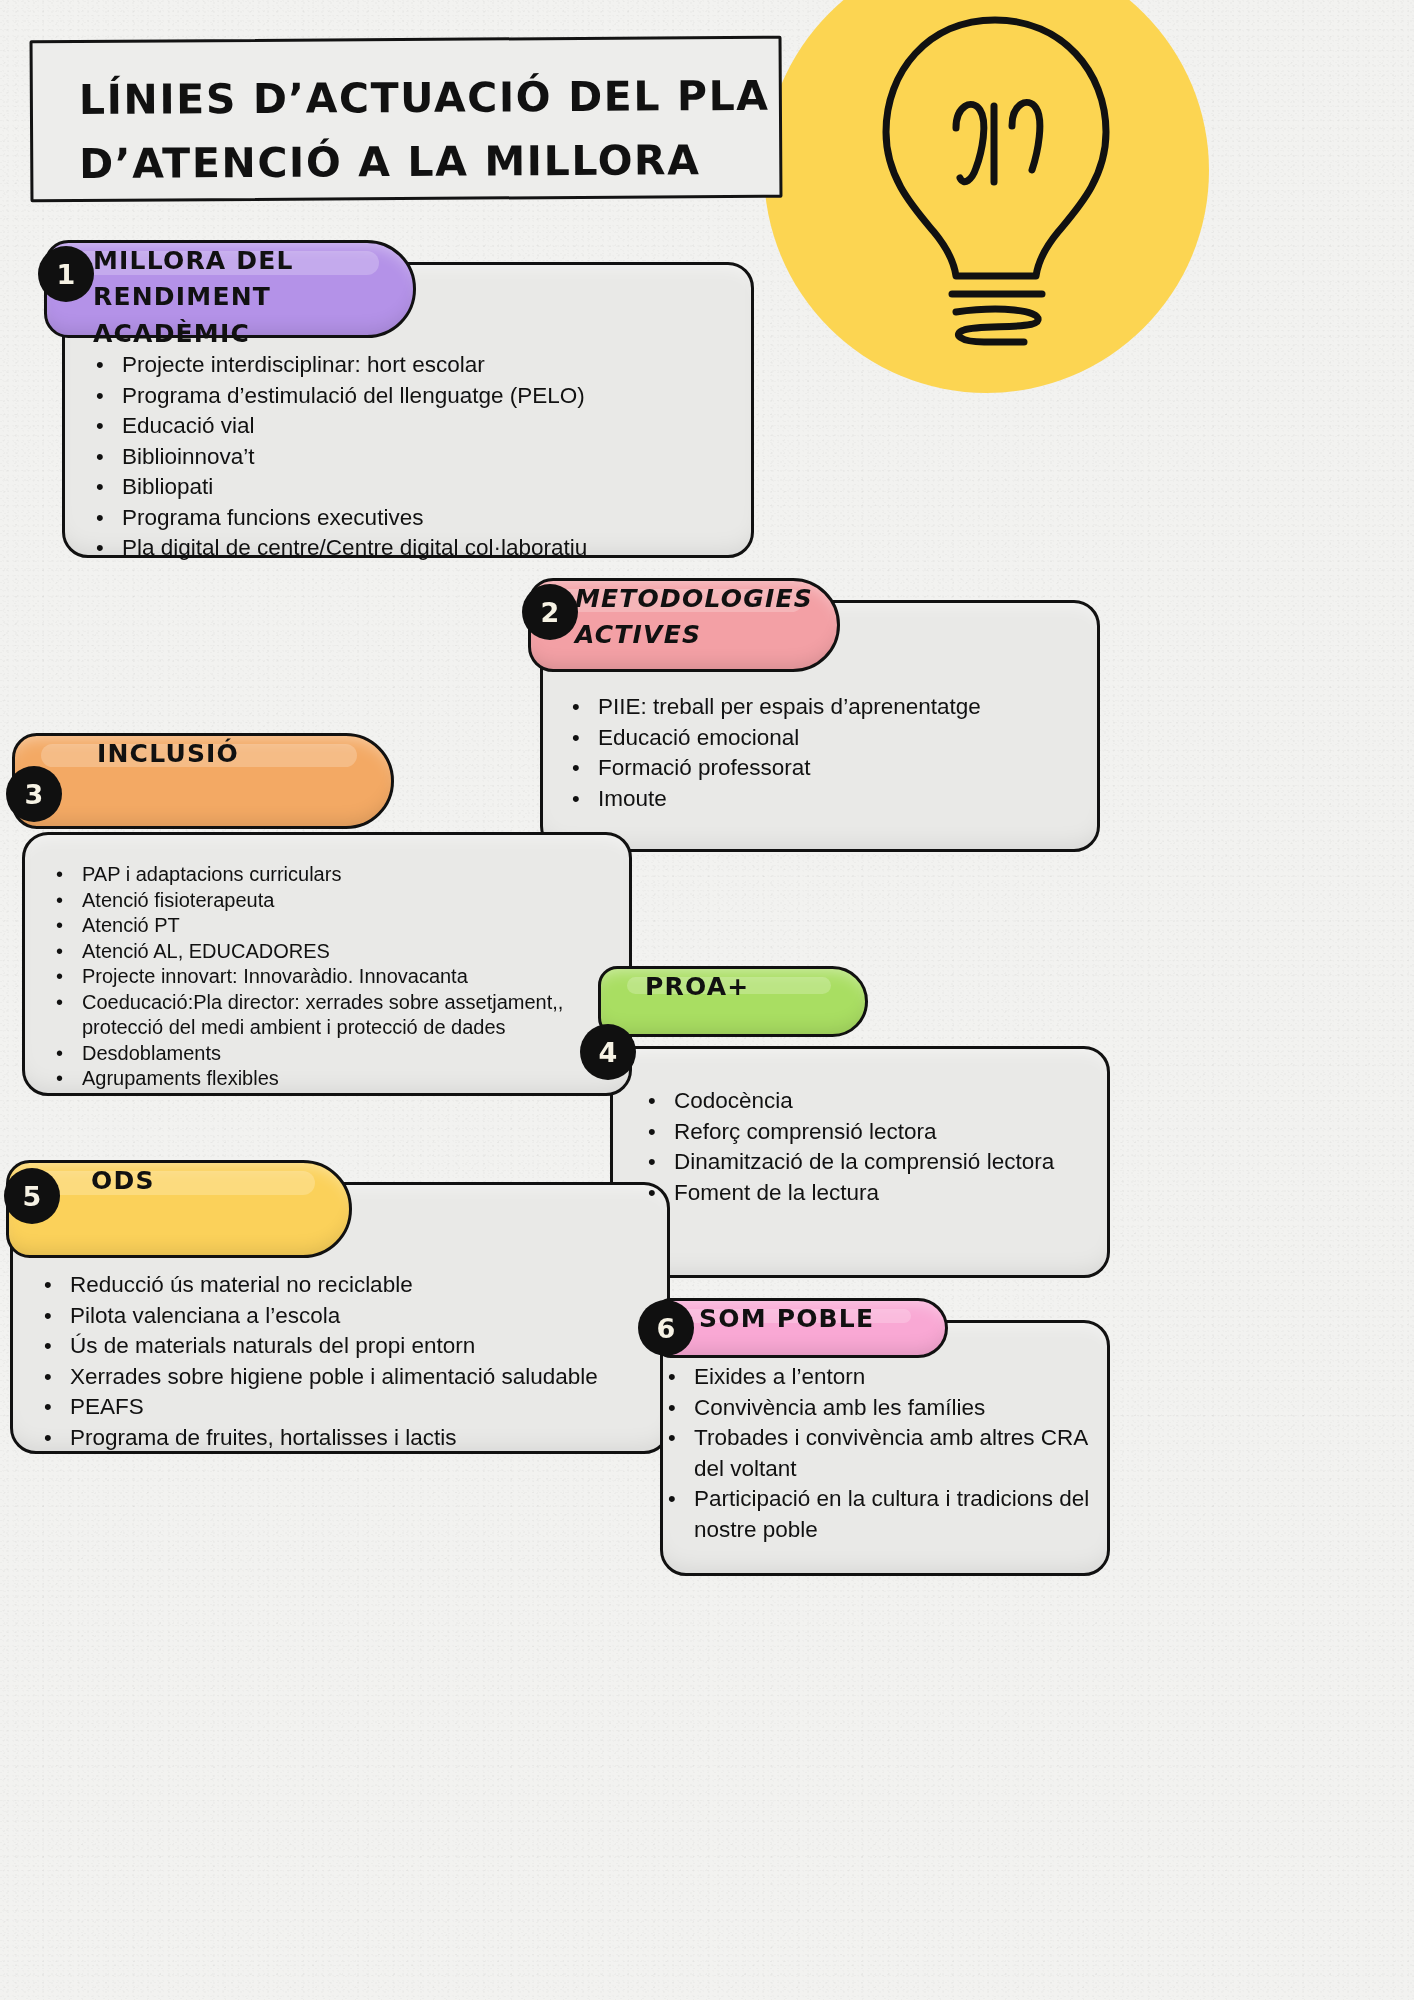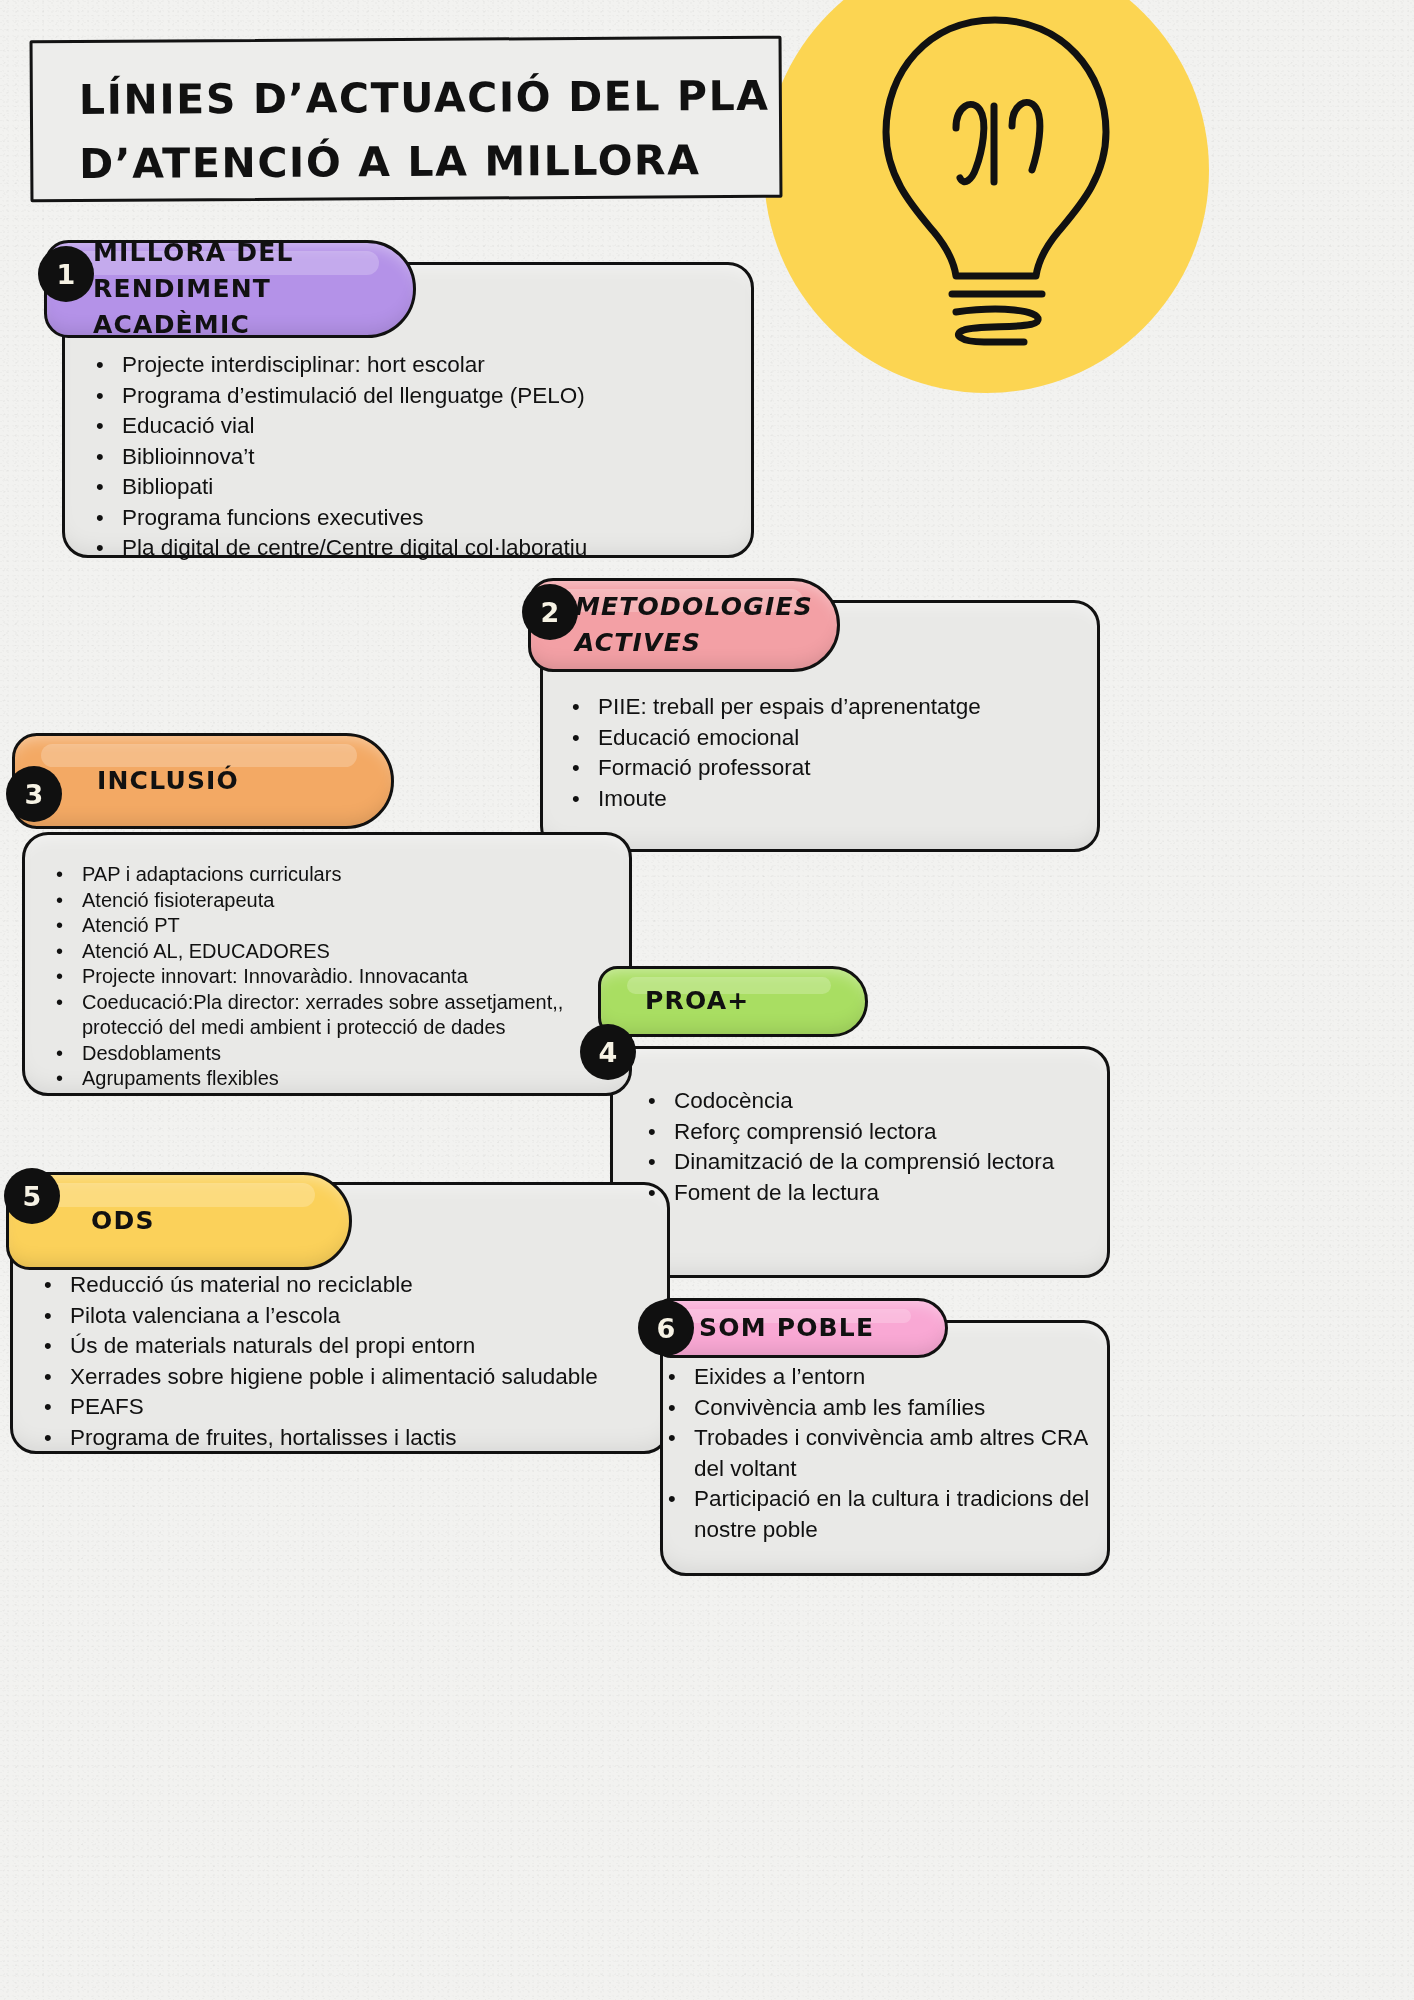--- a/index.html
+++ b/index.html
@@ -84,21 +84,21 @@
     border-radius: 26px;
     box-shadow: inset 0 -16px 26px -16px rgba(0,0,0,0.10),
                 inset 0 14px 22px -18px rgba(255,255,255,0.9);
   }
 
   .pill {
     position: absolute;
     border: 3.5px solid #111;
     border-radius: 46px 46px 46px 46px;
     display: flex;
-    align-items: center;
+    align-items: flex-start;
     box-shadow: inset 0 -14px 20px -12px rgba(0,0,0,0.14),
                 inset 0 12px 18px -12px rgba(255,255,255,0.55);
   }
   .pill::after {
     
     content: "";
     position: absolute;
     left: 26px; right: 34px; top: 8px;
     height: 26%;
     border-radius: 40px;
@@ -361,21 +361,21 @@
       <span class="dot">•</span>
       <span class="txt">Dinamització de la comprensió lectora</span>
     </li>
   <li>
       <span class="dot">•</span>
       <span class="txt">Foment de la lectura</span>
     </li>
 </ul>
 
 <div class="panel" id="s5-panel"></div>
-<div class="pill" id="s5-pill" style="background: rgb(251, 209, 90); margin-top: 12px;">
+<div class="pill" id="s5-pill" style="background: rgb(251, 209, 90);">
   <div>
     <div class="pill-label">ODS</div>
   </div>
 </div>
 <div class="badge" id="s5-badge">5</div>
 <ul class="bullets" id="s5-list">
   <li>
       <span class="dot">•</span>
       <span class="txt">Reducció ús material no reciclable</span>
     </li>

